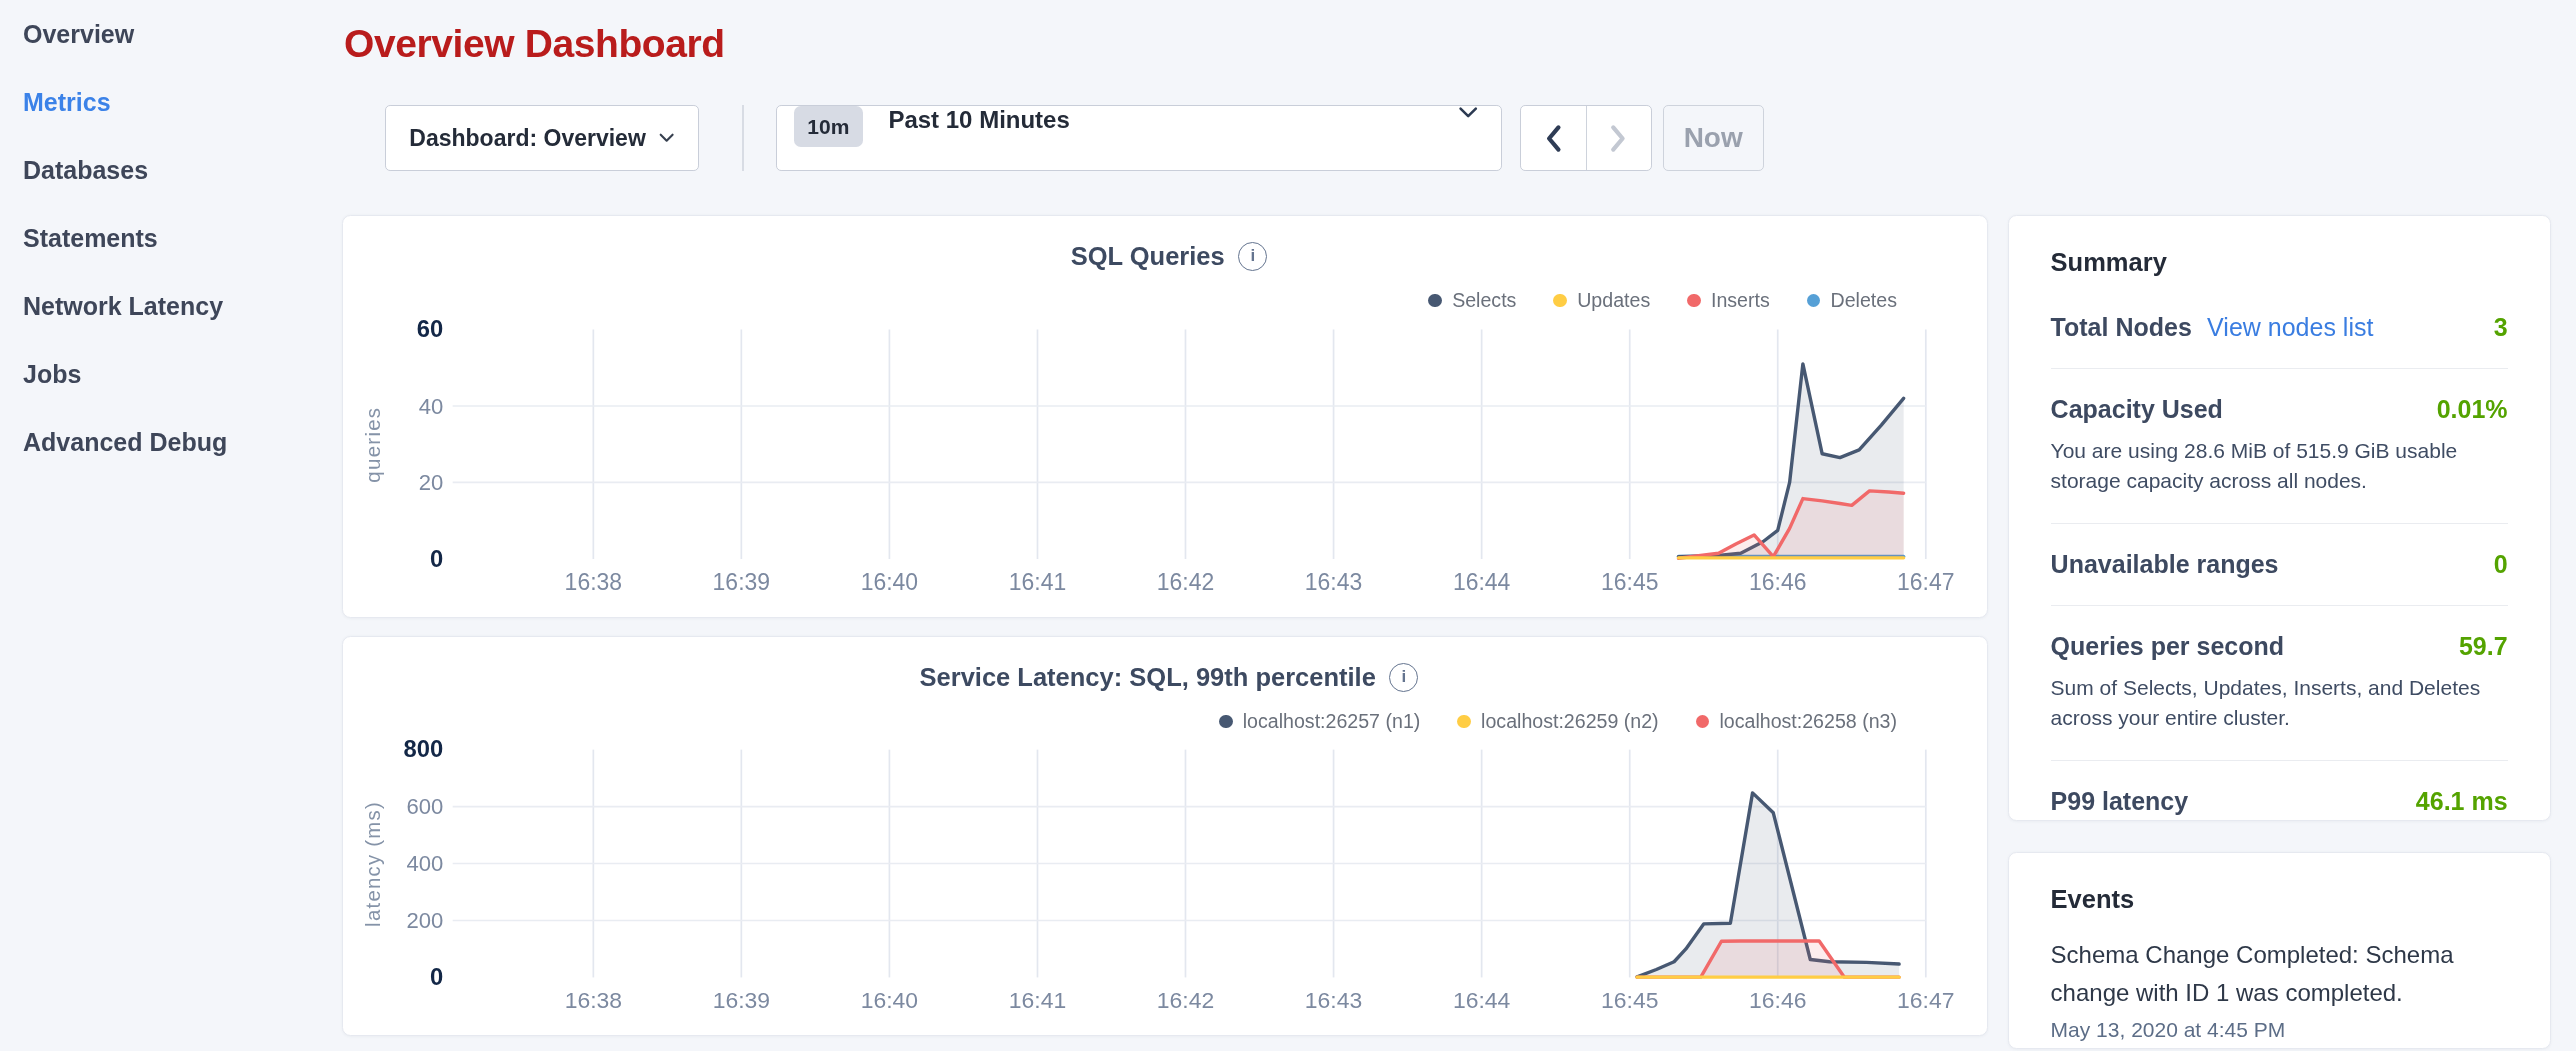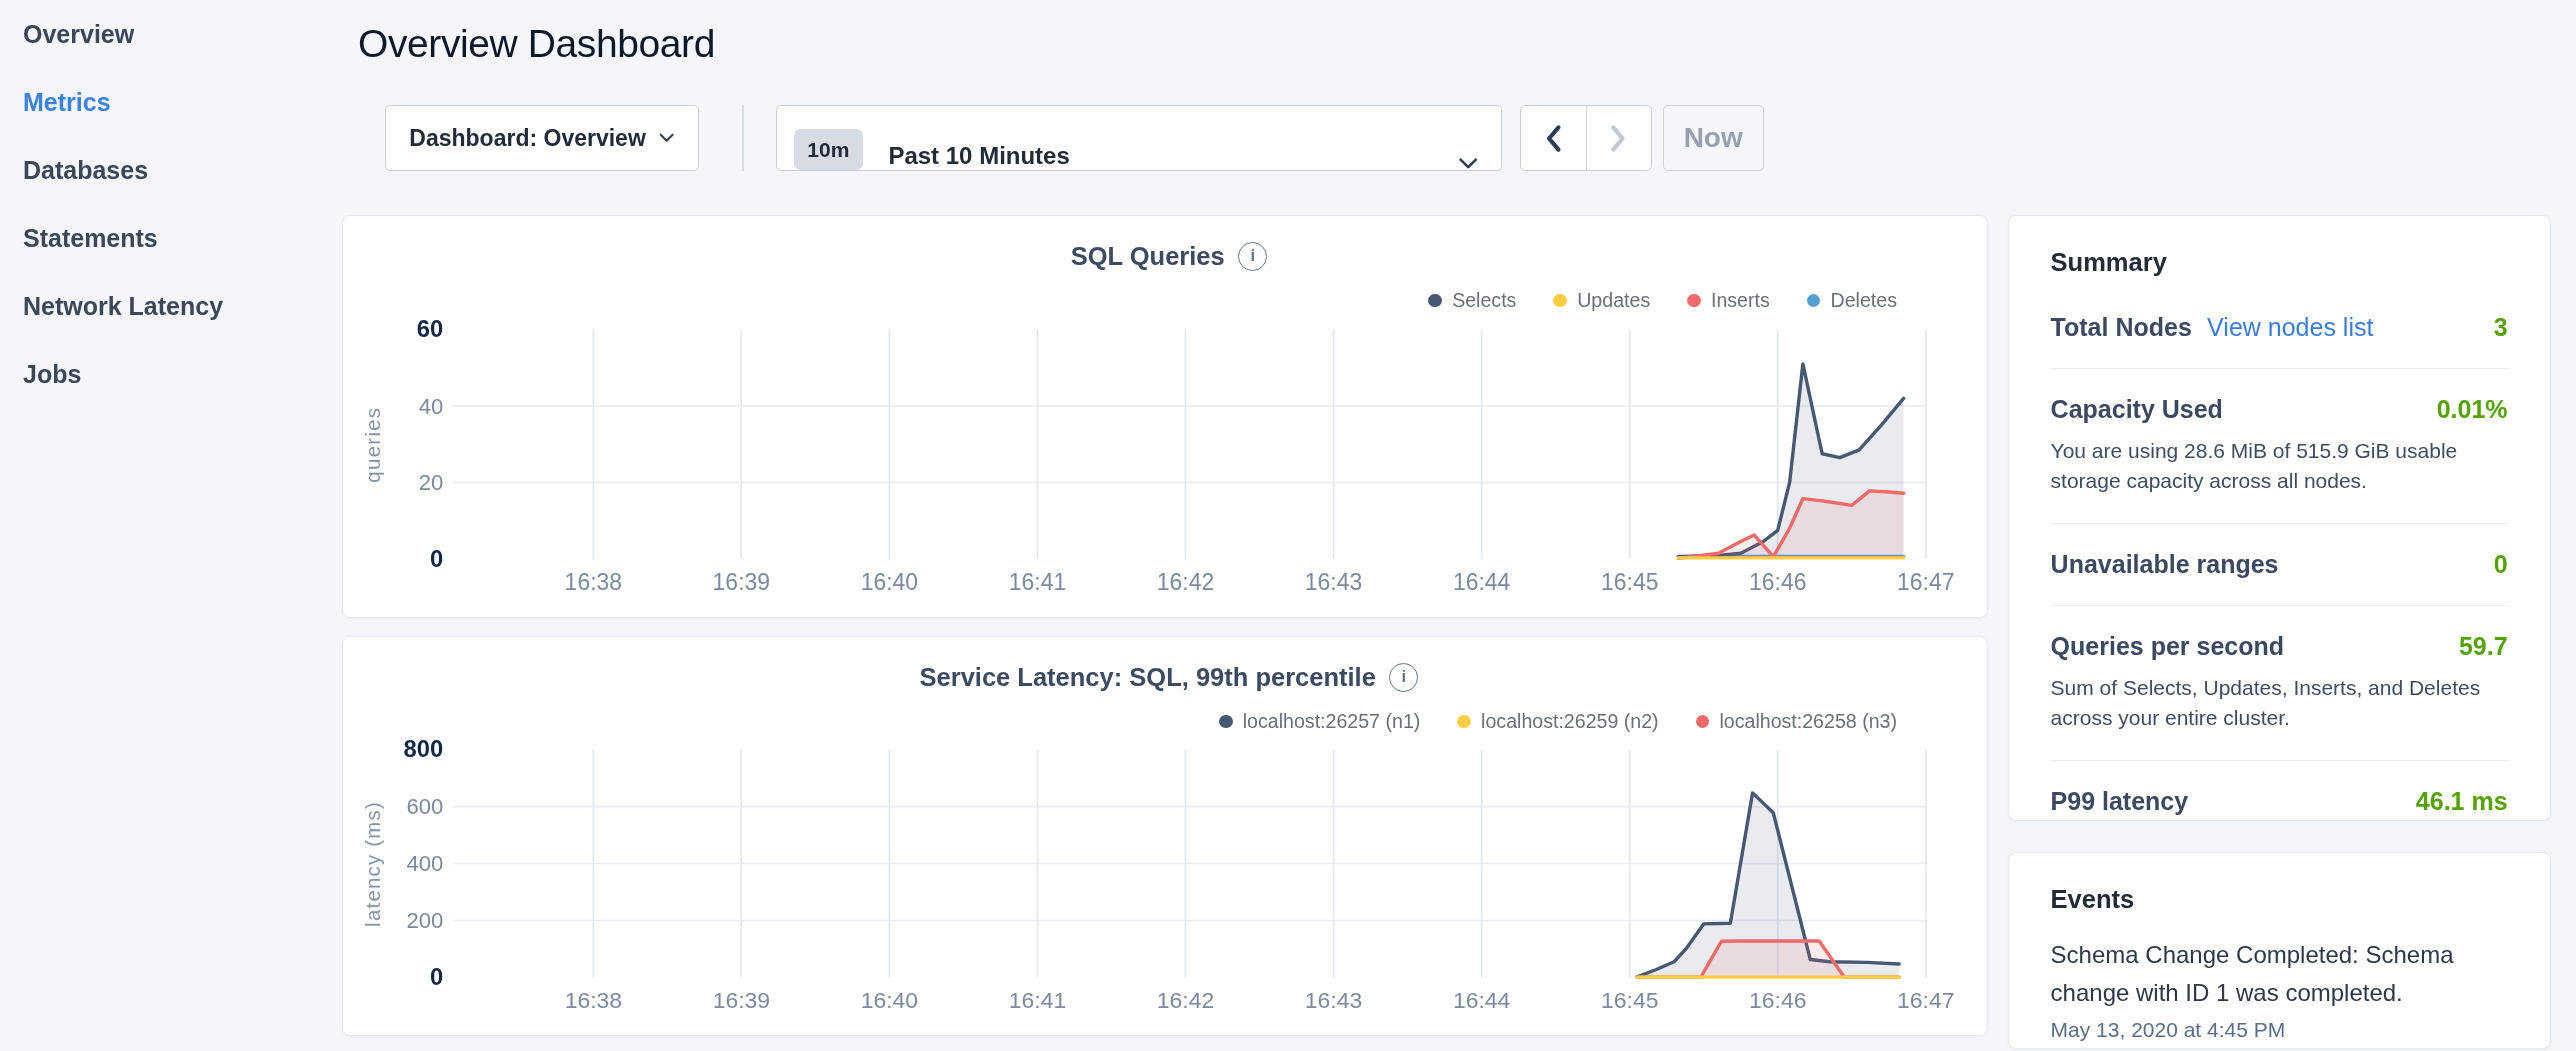--- a/index.html
+++ b/index.html
@@ -9,29 +9,29 @@
     font-family:"Liberation Sans",sans-serif;
   }
   .app{display:flex;width:2576px}
   
   .sidebar{width:342px;flex:none;padding-top:0}
   .sidebar a{display:flex;align-items:center;height:68px;padding-left:23px;
     font-size:25px;font-weight:600;color:#3e4659;text-decoration:none;cursor:pointer}
   .sidebar a.active{font-weight:700}
   
   .main{flex:1;min-width:0;padding:22px 25px 0 0;box-sizing:border-box}
-  h1{font-size:39px;font-weight:400;margin:0 16px 39px;color:#0f172a;letter-spacing:-0.4px}
+  h1{font-size:39px;font-weight:700;margin:0 2px 39px;color:#b91c1c;letter-spacing:-0.4px}
   .controls{display:flex;align-items:stretch;height:66px;margin-bottom:44px}
   .dd{background:#fff;border:1.7px solid #c9ced9;border-radius:5.1px;display:flex;align-items:center;
     justify-content:center;gap:13.6px;font-size:23px;font-weight:700;color:#242b38;cursor:pointer;box-sizing:border-box}
   .dd.graph{width:245px}
   .dd.dash{width:314px;margin-left:43px}
   .vdiv{width:1.7px;background:#d8dce4;margin-left:43px}
   .time{width:726px;margin-left:32px;background:#fff;border:1.7px solid #c9ced9;border-radius:5.1px;
-    display:flex;align-items:flex-end;padding:0 22px 0 17px;box-sizing:border-box;cursor:pointer}
+    display:flex;align-items:flex-start;padding:0 22px 0 17px;box-sizing:border-box;cursor:pointer}
   .badge{background:#d7dbe4;border-radius:6.8px;padding:8.5px 13.6px;font-size:21px;font-weight:700;color:#242b38}
   .time-label{font-size:24px;font-weight:700;margin-left:25.5px;color:#242b38}
   .time .chev{margin-left:auto;color:#2c3a52}
   .navbtns{display:flex;margin-left:18px;border:1.7px solid #c9ced9;border-radius:5.1px;background:#fff;overflow:hidden}
   .navbtns button{width:65px;border:none;background:none;display:flex;align-items:center;justify-content:center;cursor:pointer;padding:0}
   .navbtns button + button{border-left:1.7px solid #ced3dc}
   .arrow-prev{color:#2e3c55}.arrow-next{color:#c3c8d2}
   .nowbtn{margin-left:11px;width:101px;border:1.7px solid #ced3dc;border-radius:5.1px;background:transparent;
     font-size:28px;font-weight:700;color:#9aa1ae;font-family:inherit;cursor:pointer}
   
@@ -79,20 +79,21 @@
 
 <div class="app">
 
   <nav class="sidebar">
     <a>Overview</a>
     <a class="active" style="color: rgb(59, 130, 232);">Metrics</a>
     <a>Databases</a>
     <a>Statements</a>
     <a>Network Latency</a>
     <a>Jobs</a>
+    <a>Advanced Debug</a>
   </nav>
 
   <main class="main">
     <h1>Overview Dashboard</h1>
 
     <div class="controls">
       <div class="dd dash">
         <span>Dashboard: Overview</span>
         <svg class="chev" width="15.3" height="10.2" viewBox="0 0 18 12">
             <polyline points="2,2 9,9 16,2" fill="none" stroke="#37404f" stroke-width="2.5" stroke-linecap="round" stroke-linejoin="round"></polyline>

